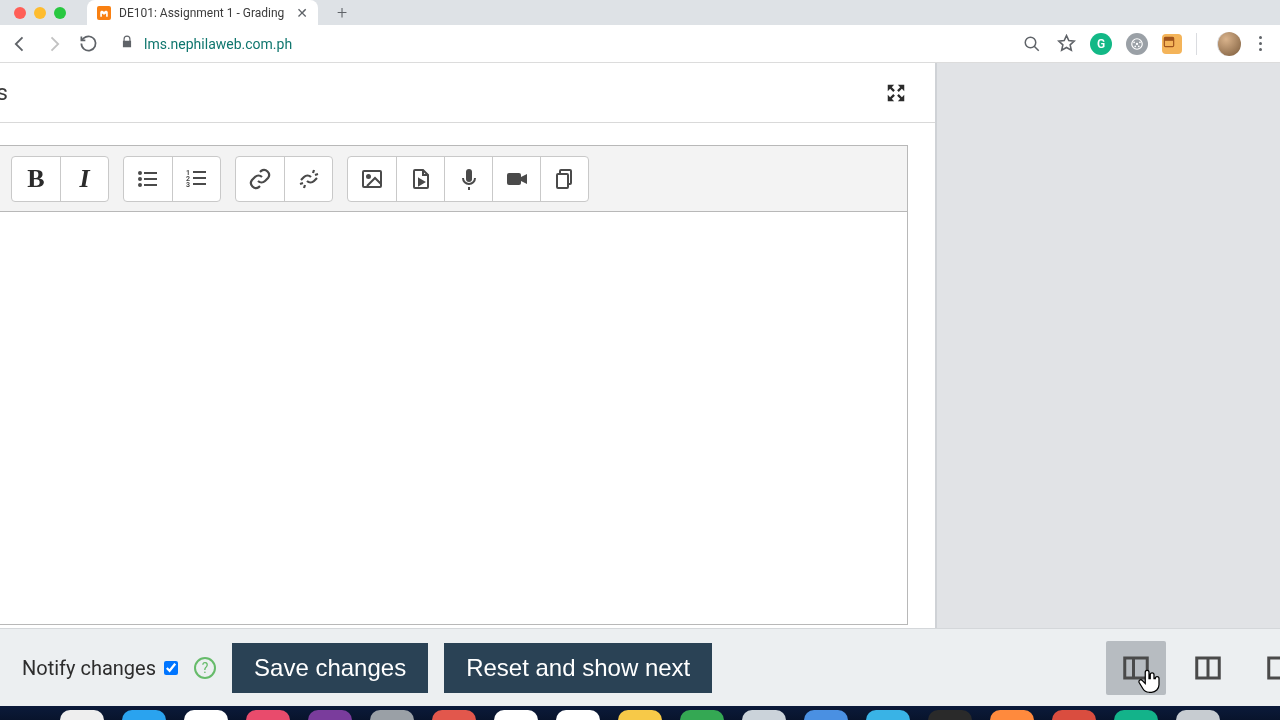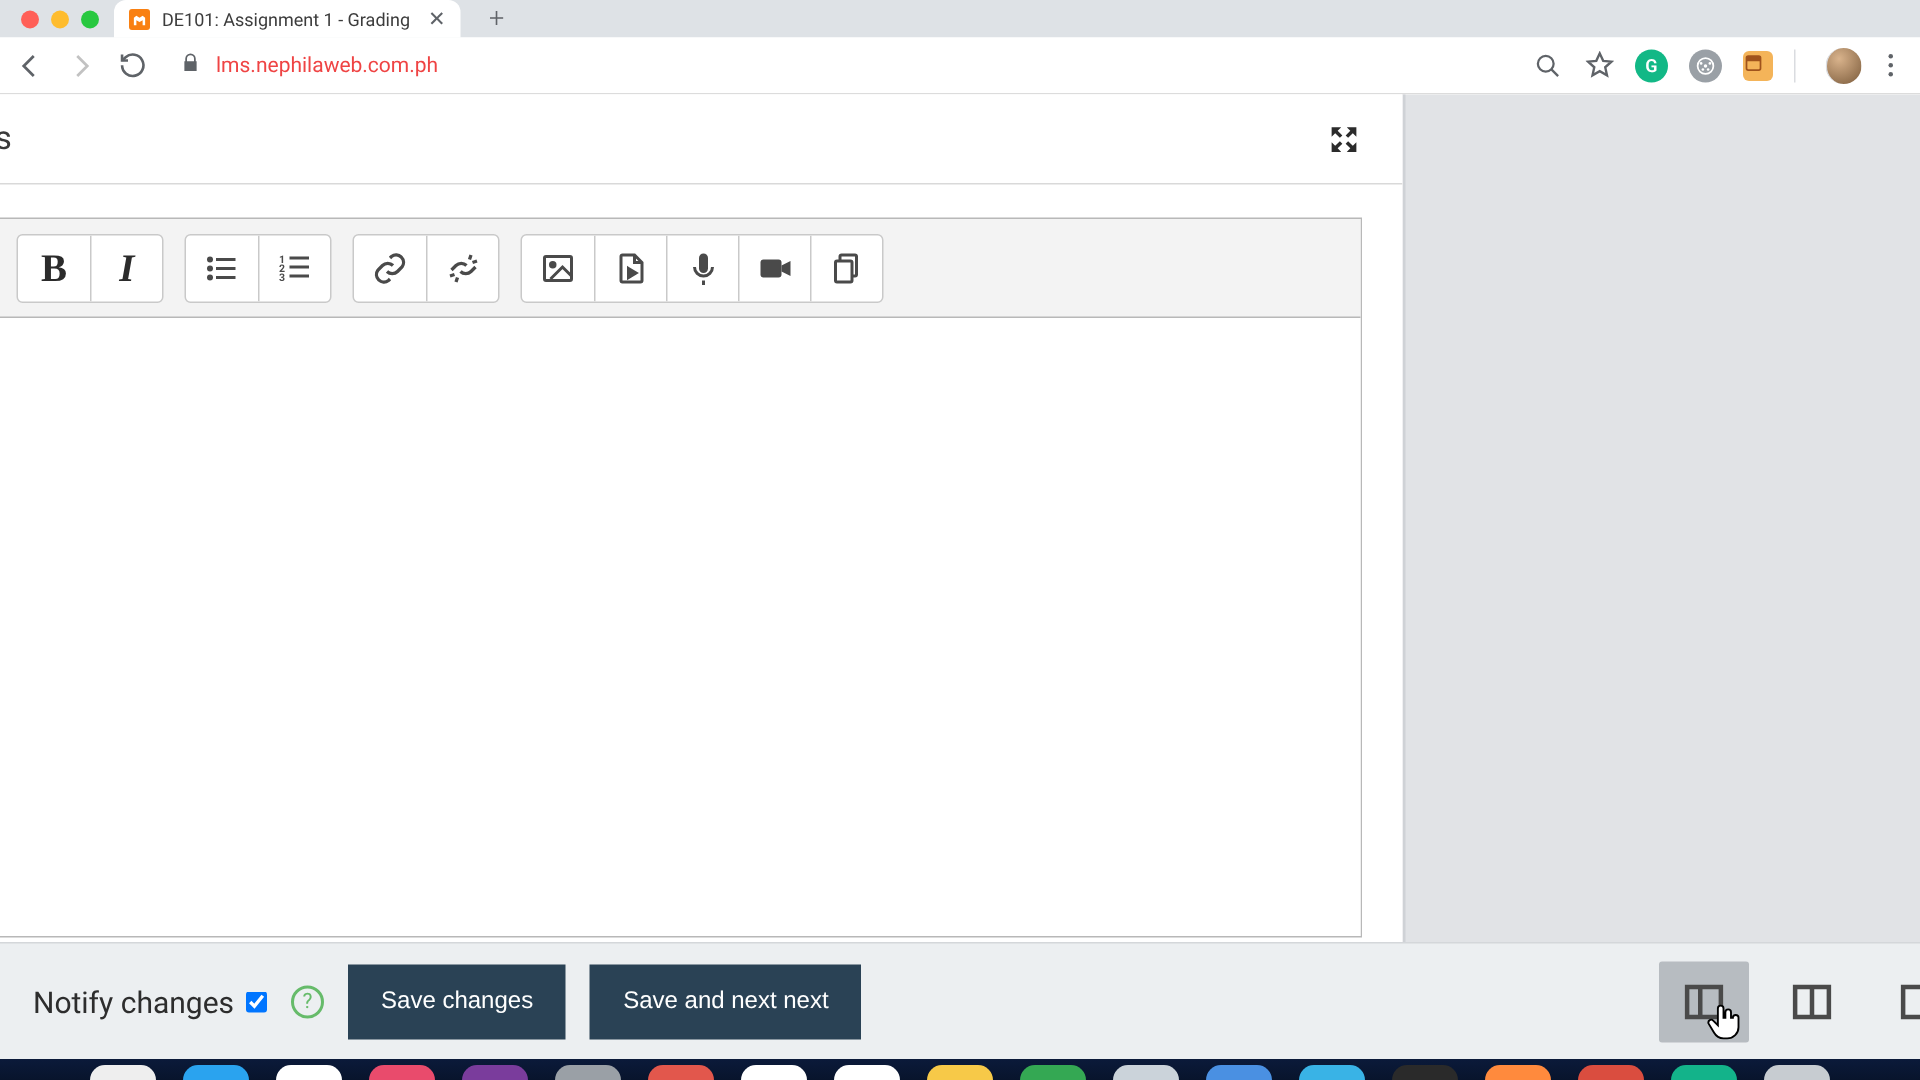--- a/index.html
+++ b/index.html
@@ -34,20 +34,21 @@
     background: #fff;
     height: 25px;
     border-radius: 8px 8px 0 0;
     display: flex;
     align-items: center;
     padding: 0 10px;
     font-size: 12px;
     color: #3c3c3c;
     gap: 8px;
     min-width: 230px;
+    margin-left: 11px;
   }
   .tab .favicon {
     width: 14px; height: 14px;
     background: #f98012;
     border-radius: 2px;
     display:flex; align-items:center; justify-content:center;
   }
   .tab .favicon svg { width:10px; height:10px; }
   .tab .close { color:#5f6368; font-size:14px; margin-left:4px;}
   .new-tab {
@@ -71,21 +72,21 @@
   .addr {
     flex:1;
     display:flex;
     align-items:center;
     gap:10px;
     font-size:14px;
     color:#5f6368;
     padding-left:10px;
   }
   .lock { color:#5f6368; }
-  .addr .host { color:#ef4444; }
+  .addr .host { color:#0f766e; }
   .addr-icons { display:flex; align-items:center; gap:14px; padding-right:6px;}
   .addr-icons .ic { width:20px; height:20px; display:flex; align-items:center; justify-content:center; color:#5f6368;}
   .ext-badge { width:22px; height:22px; border-radius:50%; display:flex; align-items:center; justify-content:center; font-size:12px; font-weight:600; color:#fff;}
   .ext-g { background:#12b886; }
   .ext-grey { background:#9aa0a6; }
   .ext-orange { background:#f4b459; border-radius:4px; width:20px; height:20px;}
   .avatar { width:24px; height:24px; border-radius:50%; background: radial-gradient(circle at 35% 30%, #d9b38c, #7a5a3a); border-left:1px solid #dadce0; padding-left:0; margin-left:6px;}
   .dots { display:flex; flex-direction:column; gap:3px; padding:0 4px;}
   .dots span{ width:3px; height:3px; border-radius:50%; background:#5f6368;}
 
@@ -185,21 +186,21 @@
     font-size:20px; color:#2d2d2d;
   }
   .notify input { width:14px; height:14px; }
   .help-badge {
     width:22px; height:22px; border:2px solid #66bb6a; border-radius:50%;
     color:#66bb6a; font-size:14px; display:flex; align-items:center; justify-content:center;
   }
   .action-btn {
     height:50px;
     padding:0 22px;
-    font-size:16px;
+    font-size:24px;
     border:none;
     cursor:pointer;
     color:#fff;
     background:#2a4255;
   }
   .action-btn.secondary { background:#cfd4d8; color:#2d2d2d; }
   .layout-toggles {
     margin-left:auto;
     display:flex;
     gap:12px;
@@ -419,21 +420,21 @@
     </div>
   </div>
 
   <div class="footer">
     <label class="notify">
       <span>Notify changes</span>
       <input type="checkbox" checked="" style="">
     </label>
     <span class="help-badge">?</span>
     <button class="action-btn">Save changes</button>
-    <button class="action-btn">Save and next next</button>
+    <button class="action-btn">Reset and show next</button>
 
     <div class="layout-toggles">
       <div class="layout-btn active">
         <svg viewBox="0 0 24 24" fill="none" stroke="#4a4a4a" stroke-width="2.4">
             <rect x="3" y="4" width="18" height="16"></rect>
             <line x1="10" y1="4" x2="10" y2="20"></line>
           </svg>
         <svg class="cursor-hand" viewBox="0 0 24 24" fill="#fff" stroke="#000" stroke-width="1">
             <path d="M9 11V5a1.5 1.5 0 1 1 3 0v5h1V7a1.5 1.5 0 1 1 3 0v3h1a1.5 1.5 0 1 1 3 0v5a6 6 0 0 1-6 6h-2a6 6 0 0 1-5-3l-3-5a1.5 1.5 0 0 1 2.5-1.5L9 14z"></path>
           </svg>

